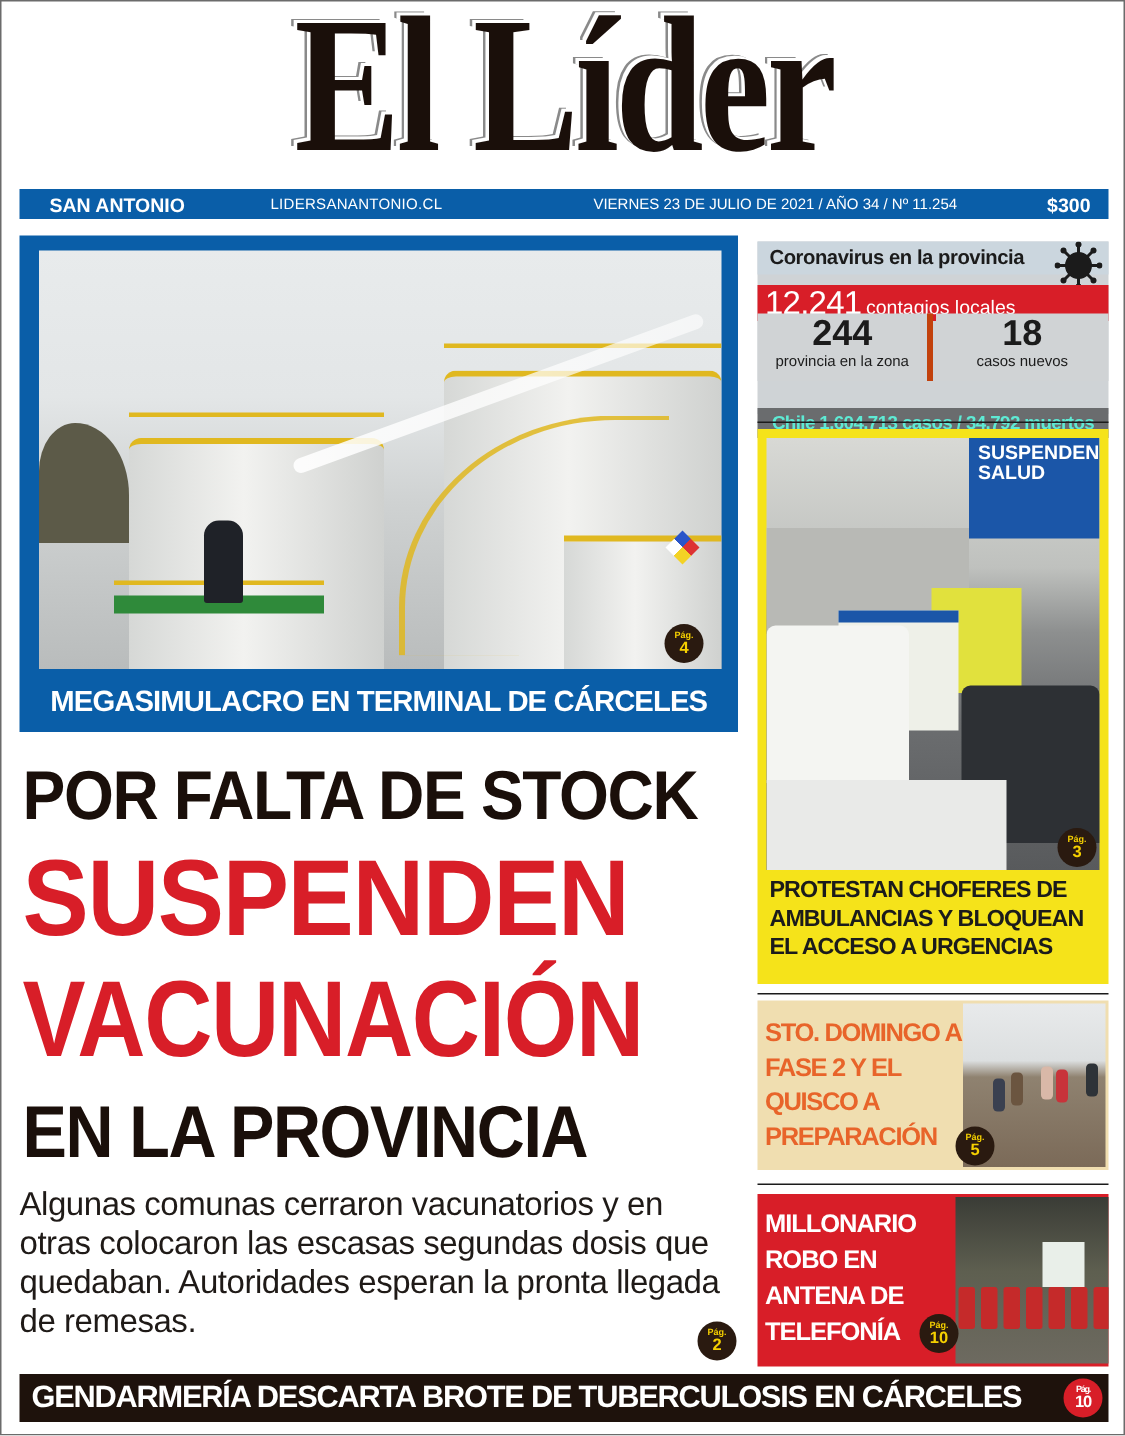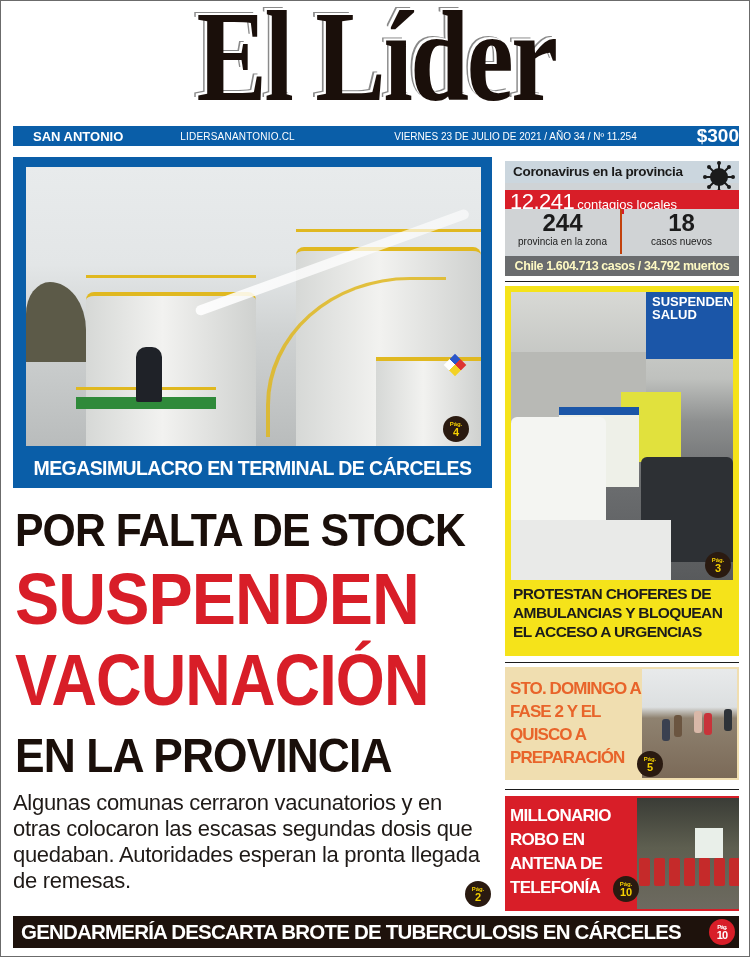--- a/index.html
+++ b/index.html
@@ -15,21 +15,21 @@
     font-size: 132px; letter-spacing: -3px; color: #1a0f0a; line-height: 1;
     transform: scaleX(0.80) scaleY(0.98);
     text-shadow: -3px -2px 0 #fff, -5px -3px 0 #8a8a8a;
   }
 
   
   .infobar { position: absolute; left: 12px; top: 125px; width: 726px; height: 20px; background: #0a5ea8; color: #fff; font-weight: bold; display: flex; align-items: center; gap: 32px; }
   .infobar .city { font-size: 13px; margin-left: 20px; }
   .infobar .site { font-size: 10px; margin-left: 25px; font-weight: normal; letter-spacing: 0.2px; }
   .infobar .date { font-size: 10px; margin-left: auto; font-weight: normal; }
-  .infobar .price { font-size: 19px; margin-left: 28px; }
+  .infobar .price { font-size: 13px; margin-left: 28px; margin-right: 12px; }
 
   
   .photoblock { position: absolute; left: 12px; top: 156px; width: 479px; height: 331px; background: #0a5ea8; }
   .photo-chem { position: absolute; left: 13px; top: 10px; width: 455px; height: 279px; background: linear-gradient(#e8ebec 0%, #e3e6e7 35%, #cfd2d2 60%, #b9bcbc 100%); overflow: hidden; }
   .photo-chem .hill { position: absolute; left: 0; top: 115px; width: 60px; height: 80px; background: #5c5a48; border-radius: 40% 60% 0 0; }
   .photo-chem .tank { position: absolute; background: linear-gradient(90deg,#d6d8d6,#f2f2f0 45%,#cfd1cf); border-top: 4px solid #e0b820; }
   .photo-chem .t1 { left: 60px; top: 125px; width: 170px; height: 160px; border-radius: 8px 8px 0 0; }
   .photo-chem .t2 { left: 270px; top: 80px; width: 185px; height: 200px; border-radius: 8px 8px 0 0; }
   .photo-chem .t3 { left: 350px; top: 190px; width: 105px; height: 90px; }
   .photo-chem .spray { position: absolute; left: 170px; top: 140px; width: 290px; height: 10px; background: linear-gradient(90deg, rgba(255,255,255,0.9), rgba(255,255,255,0.6)); transform: rotate(-20deg); transform-origin: left center; border-radius: 5px; }
@@ -62,23 +62,23 @@
   
   .covid { position: absolute; left: 504px; top: 160px; width: 234px; height: 115px; background: #cfd3d6; }
   .covid .title { position: absolute; left: 0; top: 0; width: 234px; height: 22px; background: #cbd6de; font-weight: bold; font-size: 13.5px; color: #1b1b1b; padding-left: 8px; line-height: 22px; letter-spacing: -0.3px; }
   .covid .virus { position: absolute; right: 4px; top: 0px; width: 32px; height: 32px; }
   .covid .redband { position: absolute; left: 0; top: 29px; width: 234px; height: 24px; background: #d81e28; color: #fff; font-weight: normal; padding-left: 5px; line-height: 24px; white-space: nowrap; }
   .covid .redband .big { font-size: 22px; letter-spacing: -0.5px; }
   .covid .redband .small { font-size: 13px; margin-left: 3px; }
   .covid .stat { position: absolute; top: 48px; height: 45px; background: #d0d3d5; text-align: center; color: #1b1b1b; }
   .covid .stat .num { font-weight: bold; font-size: 24px; line-height: 27px; }
   .covid .stat .lbl { font-size: 10px; line-height: 12px; }
-  .covid .s1 { left: 0; width: 117px; border-right: 2px solid #c2410c; }
+  .covid .s1 { left: 0; width: 117px; border-right: 4px solid #c2410c; }
   .covid .s2 { left: 119px; width: 115px; }
-  .covid .chile { position: absolute; left: 0; top: 95px; width: 234px; height: 20px; background: #6a6c6e; color: #fef9c3; font-weight: bold; font-size: 12.5px; line-height: 20px; text-align: center; letter-spacing: -0.4px; white-space: nowrap; }
+  .covid .chile { position: absolute; left: 0; top: 111px; width: 234px; height: 20px; background: #6a6c6e; color: #5eead4; font-weight: bold; font-size: 12.5px; line-height: 20px; text-align: center; letter-spacing: -0.4px; white-space: nowrap; }
 
   .divider { position: absolute; left: 504px; height: 1px; background: #1b1b1b; width: 234px; }
 
   .ambulance { position: absolute; left: 504px; top: 285px; width: 234px; height: 370px; background: #f5e31a; }
   .amb-photo { position: absolute; left: 6px; top: 6px; width: 222px; height: 288px; background: linear-gradient(#d8d9d5 0%, #bfc1be 30%, #8d8f8f 45%, #6c6e70 65%, #585a5c 100%); overflow: hidden; }
   .amb-photo .sign { position: absolute; left: 135px; top: 0; width: 87px; height: 67px; background: #1b56a8; color: #fff; font-weight: bold; font-size: 13px; line-height: 13px; padding: 3px 6px; }
   .amb-photo .wall { position: absolute; left: 0; top: 60px; width: 135px; height: 70px; background: #b8b9b5; }
   .amb-photo .van1 { position: absolute; left: 0; top: 125px; width: 95px; height: 105px; background: #f4f5f2; border-radius: 6px 6px 0 0; }
   .amb-photo .van2 { position: absolute; left: 48px; top: 115px; width: 80px; height: 80px; background: #eef0e8; border-top: 8px solid #1b56a8; }
   .amb-photo .van3 { position: absolute; left: 110px; top: 100px; width: 60px; height: 70px; background: #e1e13d; }

